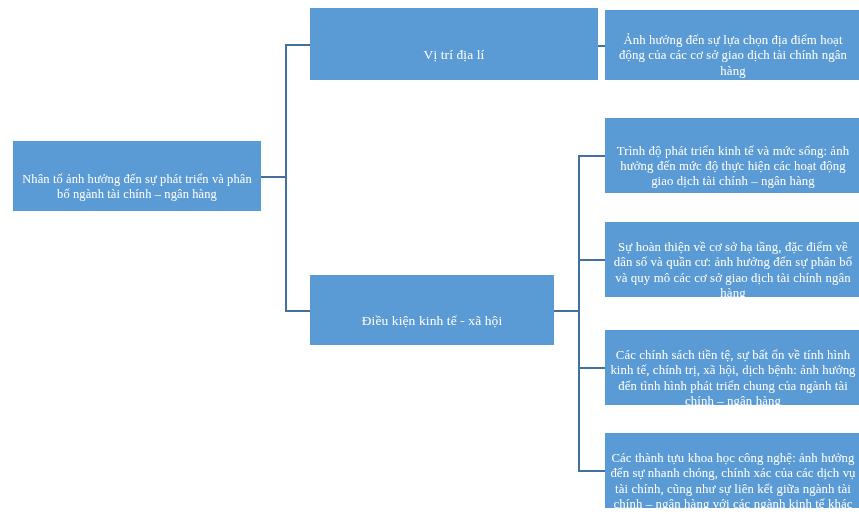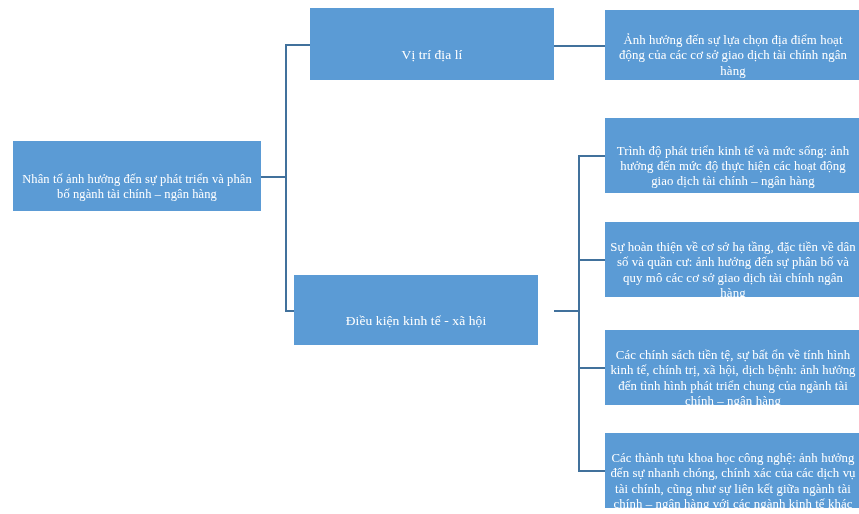--- a/index.html
+++ b/index.html
@@ -38,26 +38,26 @@
     left: 13px;
     top: 141px;
     width: 248px;
     height: 70px;
     font-size: 12.5px;
   }
   
   #node-l2-0 {
     left: 310px;
     top: 8px;
-    width: 244px;
+    width: 288px;
     height: 72px;
     font-size: 13.5px;
   }
   #node-l2-1 {
-    left: 294px;
+    left: 310px;
     top: 275px;
     width: 244px;
     height: 70px;
     font-size: 13.5px;
   }
   
   #node-l3-0 {
     left: 605px;
     top: 10px;
     width: 256px;
@@ -148,21 +148,21 @@
     <span>Điều kiện kinh tế - xã hội</span>
   </div>
 
   <div class="node" id="node-l3-0">
     <span>Ảnh hưởng đến sự lựa chọn địa điểm hoạt động của các cơ sở giao dịch tài chính ngân hàng</span>
   </div>
   <div class="node" id="node-l3-1">
     <span>Trình độ phát triển kinh tế và mức sống: ảnh hưởng đến mức độ thực hiện các hoạt động giao dịch tài chính – ngân hàng</span>
   </div>
   <div class="node" id="node-l3-2">
-    <span>Sự hoàn thiện về cơ sở hạ tầng, đặc tiền về dân số và quần cư: ảnh hưởng đến sự phân bố và quy mô các cơ sở giao dịch tài chính ngân hàng</span>
+    <span>Sự hoàn thiện về cơ sở hạ tầng, đặc điểm về dân số và quần cư: ảnh hưởng đến sự phân bố và quy mô các cơ sở giao dịch tài chính ngân hàng</span>
   </div>
   <div class="node" id="node-l3-3">
     <span>Các chính sách tiền tệ, sự bất ổn về tính hình kinh tế, chính trị, xã hội, dịch bệnh: ảnh hưởng đến tình hình phát triển chung của ngành tài chính – ngân hàng</span>
   </div>
   <div class="node" id="node-l3-4">
     <span>Các thành tựu khoa học công nghệ: ảnh hưởng đến sự nhanh chóng, chính xác của các dịch vụ tài chính, cũng như sự liên kết giữa ngành tài chính – ngân hàng với các ngành kinh tế khác</span>
   </div>
 
 </div>
 

